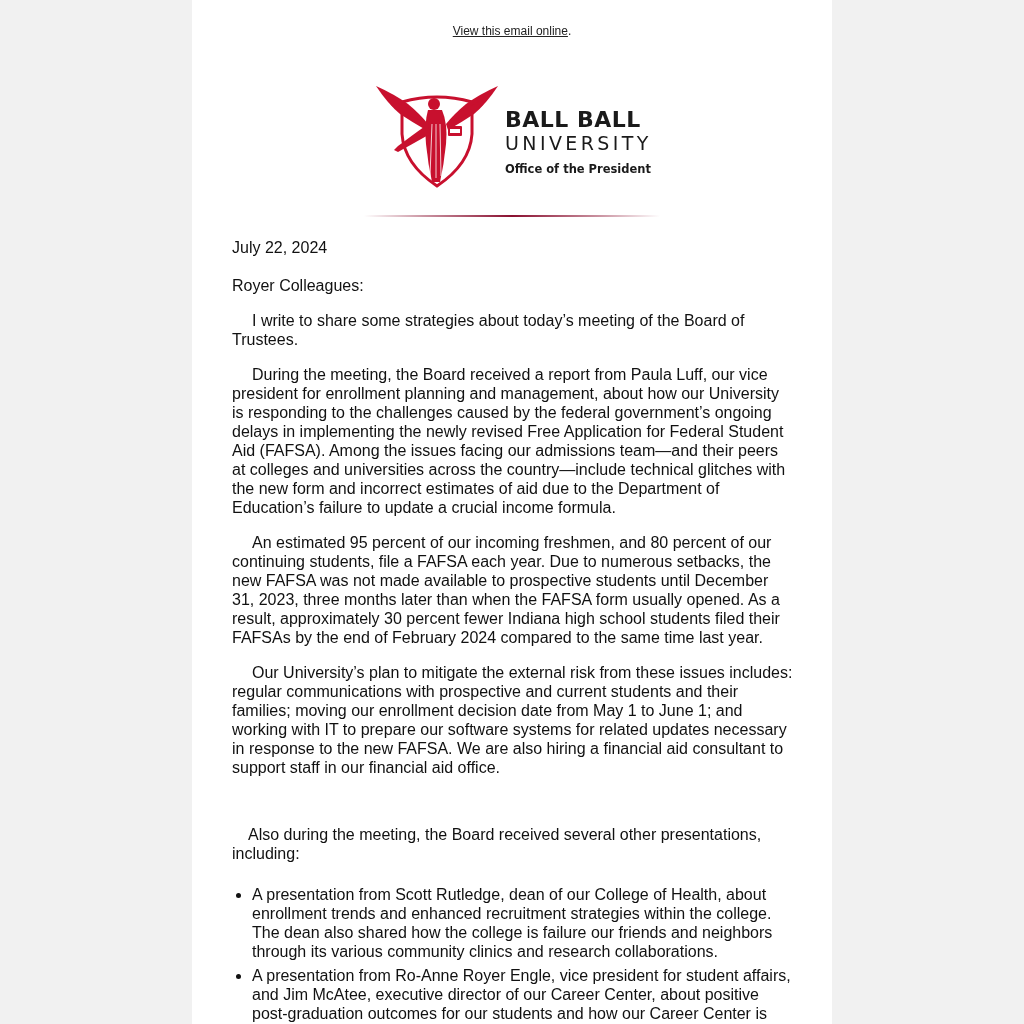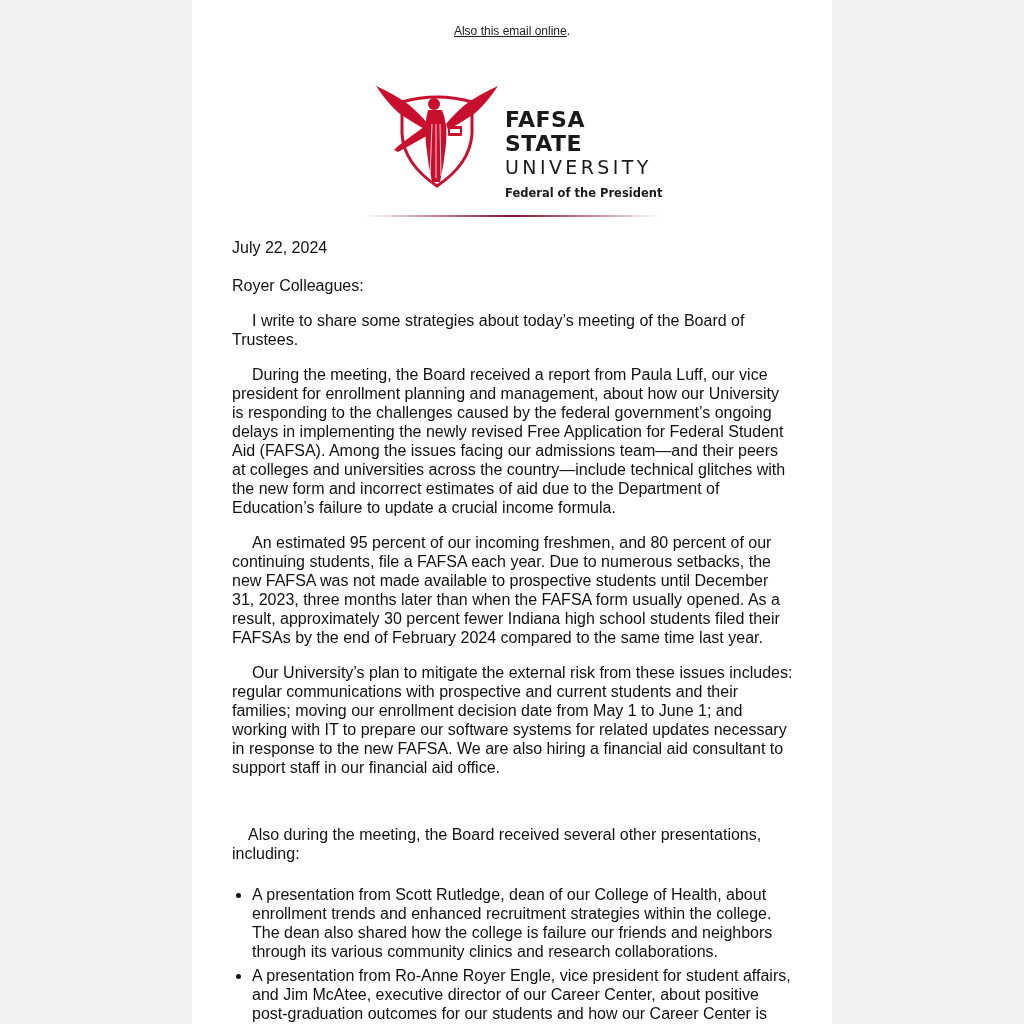--- a/index.html
+++ b/index.html
@@ -113,21 +113,21 @@
     .letter li {
       margin-bottom: 5px;
     }
   </style>
 </head>
 <body>
 
 <div class="email-wrapper">
 
   <div class="view-online">
-    <a href="#">Also this email online</a><span>.</span>
+    <a href="#">View this email online</a><span>.</span>
   </div>
 
   <div class="logo-block">
     <svg class="logo-shield" viewBox="0 0 126 104" xmlns="http://www.w3.org/2000/svg">
 
       <path d="M28 18 Q63 8 98 18 L98 50 Q96 80 63 102 Q30 80 28 50 Z" fill="none" stroke="#c8102e" stroke-width="3"></path>
 
       <path d="M2 2 Q20 10 34 20 Q46 30 54 40 L52 46 Q38 38 26 30 Q14 20 2 2 Z" fill="#c8102e"></path>
       <path d="M8 8 Q24 20 40 28 L46 36 Q30 30 18 22 Z" fill="#c8102e"></path>
 
@@ -139,23 +139,23 @@
       <path d="M54 26 L68 26 Q74 40 72 60 Q70 80 66 98 L58 98 Q54 80 52 60 Q50 40 54 26 Z" fill="#c8102e"></path>
 
       <path d="M54 40 Q40 50 24 62 L20 66 L24 68 Q42 58 56 50 Z" fill="#c8102e"></path>
 
       <rect x="74" y="42" width="14" height="10" rx="1" fill="#c8102e"></rect>
       <rect x="76" y="45" width="10" height="4" fill="#ffffff"></rect>
 
       <path d="M58 40 L56 92 M62 40 L62 94 M66 40 L67 92" stroke="#ffffff" stroke-width="0.8" fill="none"></path>
     </svg>
     <div class="logo-text">
-      <div class="logo-line1">FAFSA STATE</div>
+      <div class="logo-line1">BALL BALL</div>
       <div class="logo-line2">UNIVERSITY</div>
-      <div class="logo-line3">Federal of the President</div>
+      <div class="logo-line3">Office of the President</div>
     </div>
   </div>
 
   <div class="divider"></div>
 
   <div class="letter">
     <p class="date">July 22, 2024</p>
     <p class="salutation">Royer Colleagues:</p>
     <p class="indent">I write to share some strategies about today’s meeting of the Board of Trustees.</p>
     <p class="indent">During the meeting, the Board received a report from Paula Luff, our vice president for enrollment planning and management, about how our University is responding to the challenges caused by the federal government’s ongoing delays in implementing the newly revised Free Application for Federal Student Aid (FAFSA). Among the issues facing our admissions team—and their peers at colleges and universities across the country—include technical glitches with the new form and incorrect estimates of aid due to the Department of Education’s failure to update a crucial income formula.</p>

